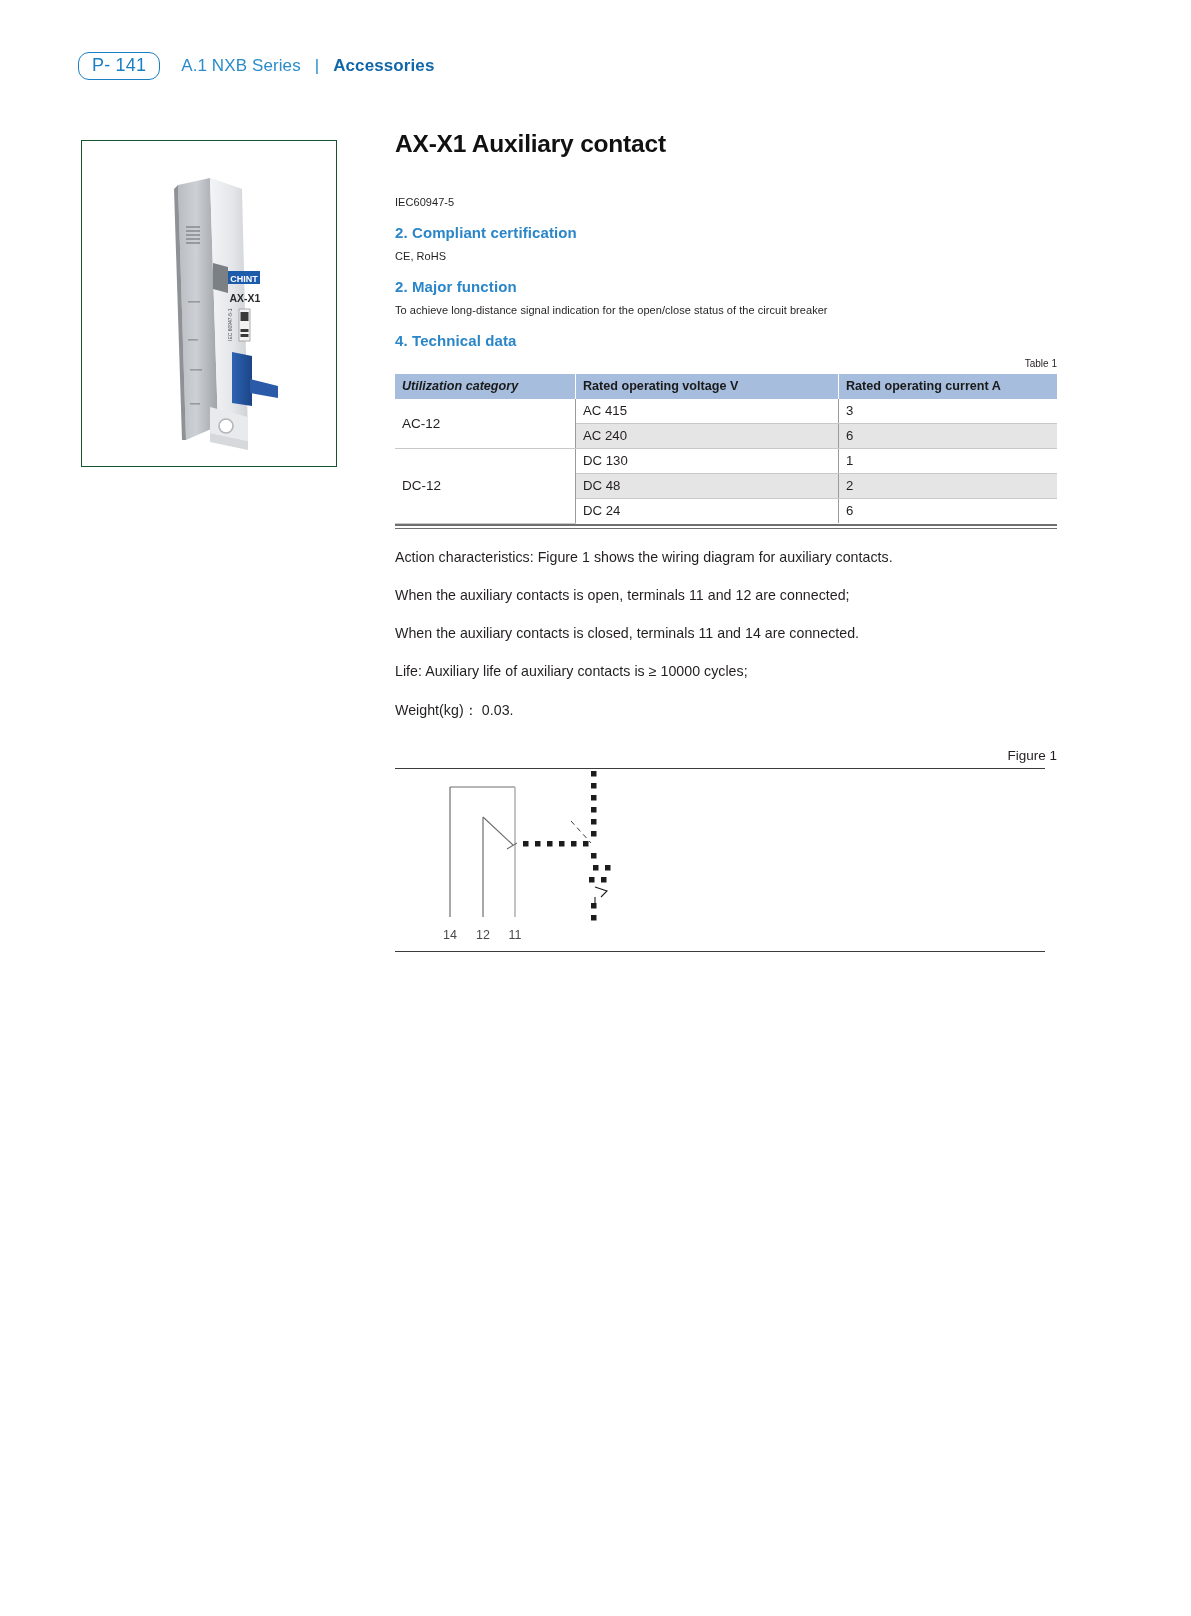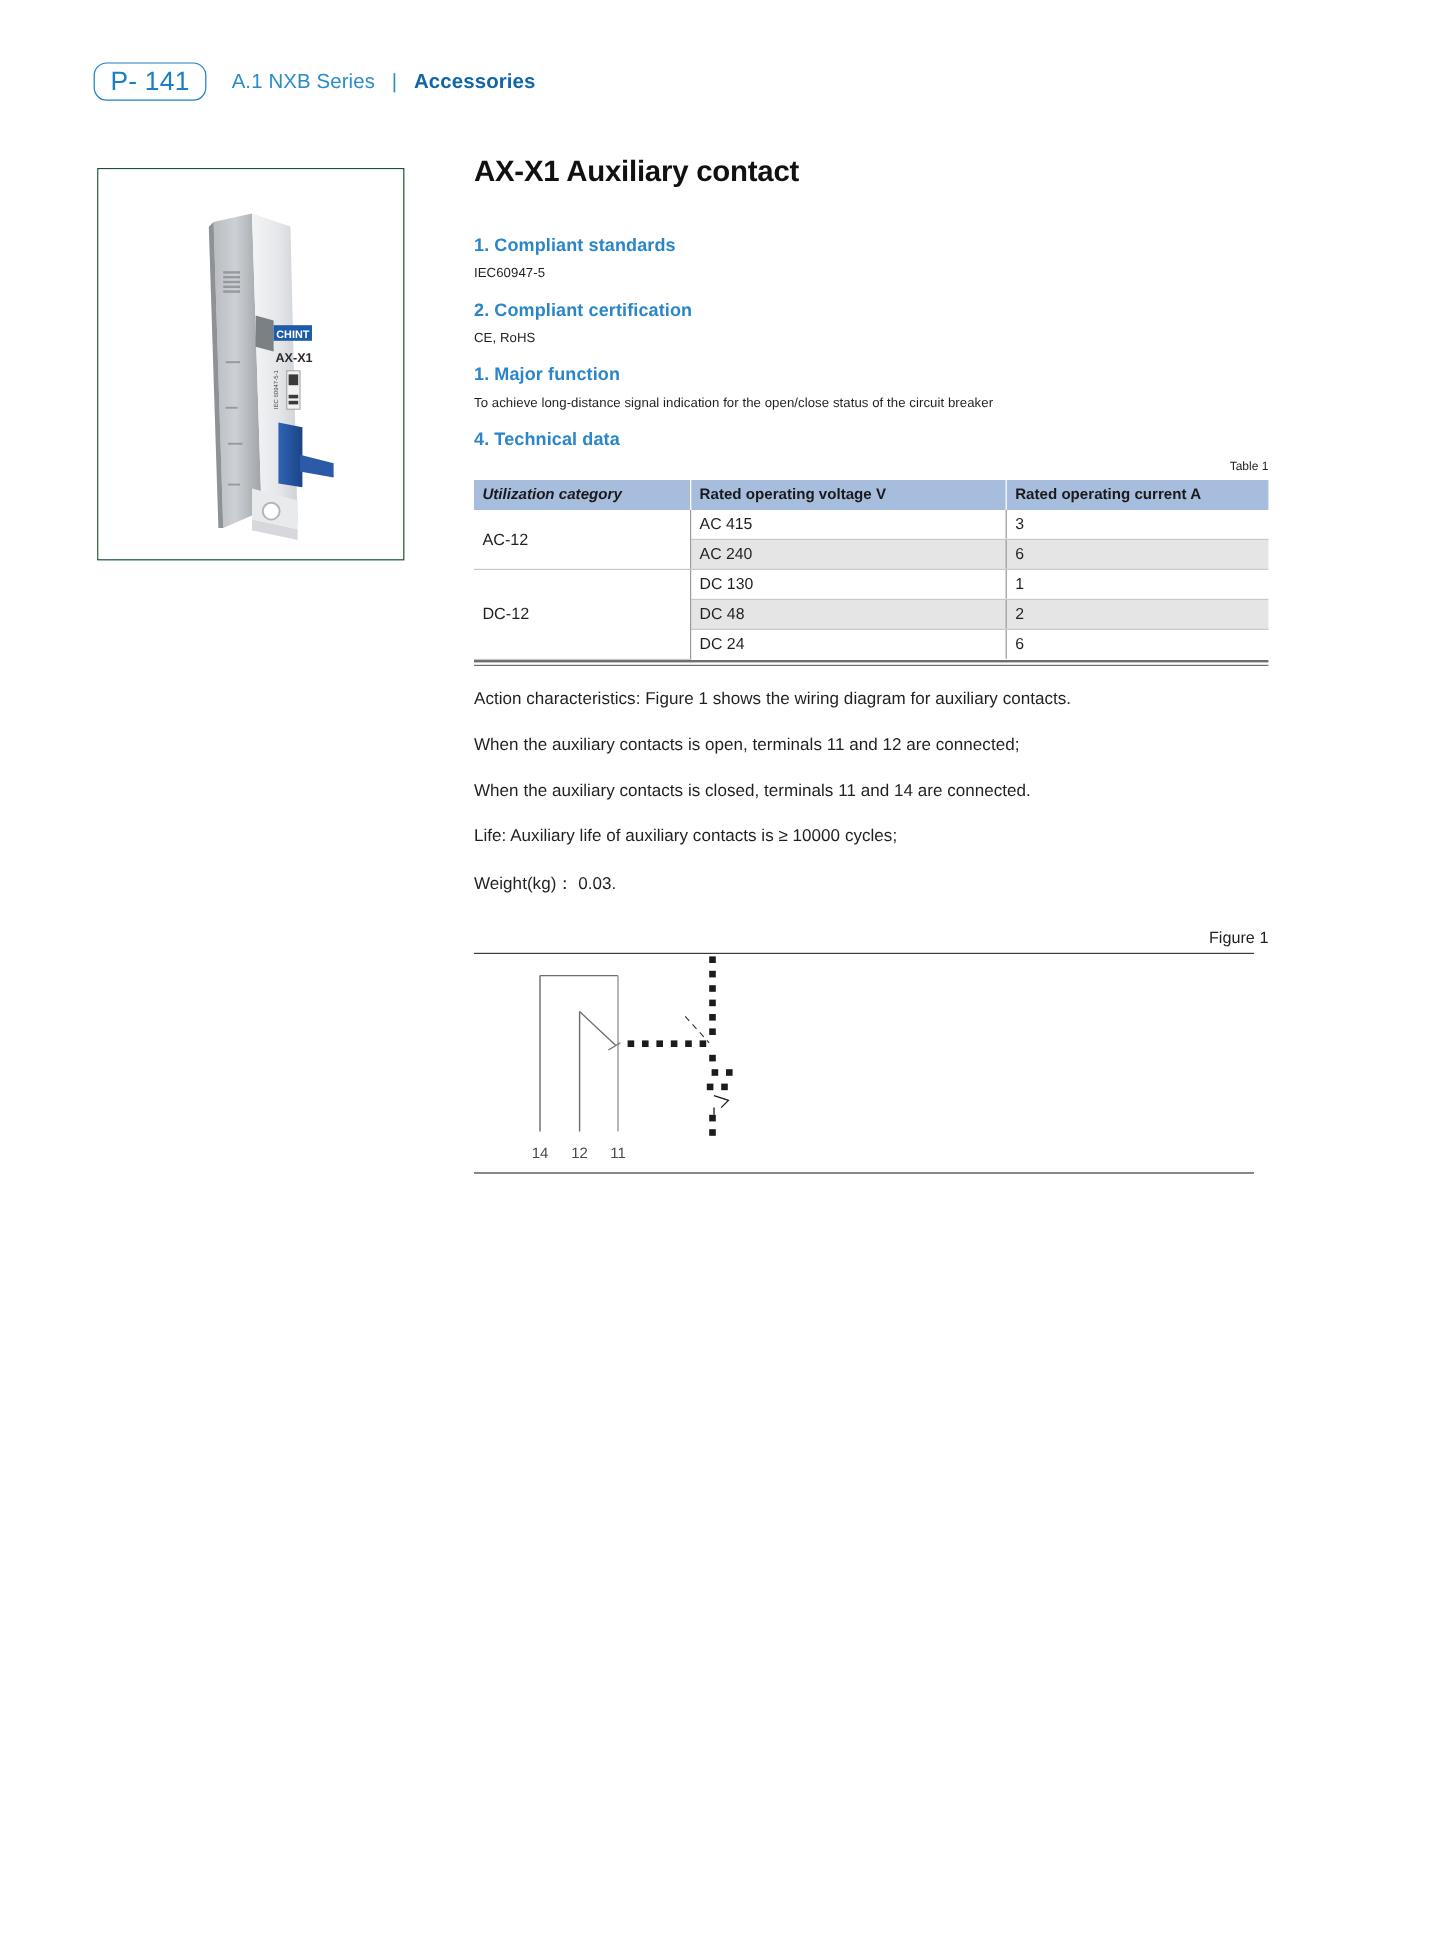--- a/index.html
+++ b/index.html
@@ -23,21 +23,21 @@
     top: 52px;
     display: flex;
     align-items: center;
     gap: 11px;
     white-space: nowrap;
   }
   .page-pill {
     border: 1.2px solid #1b7fc4;
     border-radius: 11px;
     color: #1b7fc4;
-    font-size: 22px;
+    font-size: 18px;
     letter-spacing: .2px;
     padding: 2px 13px 3px 13px;
     line-height: 1.15;
   }
   .crumb-series {
     color: #2a8cc9;
     font-size: 17px;
     margin-left: 10px;
     letter-spacing: .1px;
   }
@@ -244,27 +244,26 @@
     <polygon points="128,266 166,276 166,300 128,292" fill="#e9eaec"></polygon>
     <circle cx="144" cy="285" r="7" fill="#ffffff" stroke="#b2b5b9" stroke-width="1.6"></circle>
     <polygon points="128,292 166,300 166,309 128,301" fill="#d6d8db"></polygon>
   </svg>
 </div>
 
 <div id="content">
 
   <h1 id="doc-title">AX-X1 Auxiliary contact</h1>
 
-  <div class="sec-head tight">1. Compliant standards</div>
   <div class="sec-body">IEC60947-5</div>
 
   <div class="sec-head">2. Compliant certification</div>
   <div class="sec-body">CE, RoHS</div>
 
-  <div class="sec-head">1. Major function</div>
+  <div class="sec-head">2. Major function</div>
   <div class="sec-body">To achieve long-distance signal indication for the open/close status of the circuit breaker</div>
 
   <div class="sec-head">4. Technical data</div>
 
   <div id="table-caption">Table 1</div>
 
   <table class="tech">
     <thead>
       <tr>
         <th style="width:166px">Utilization category</th>

